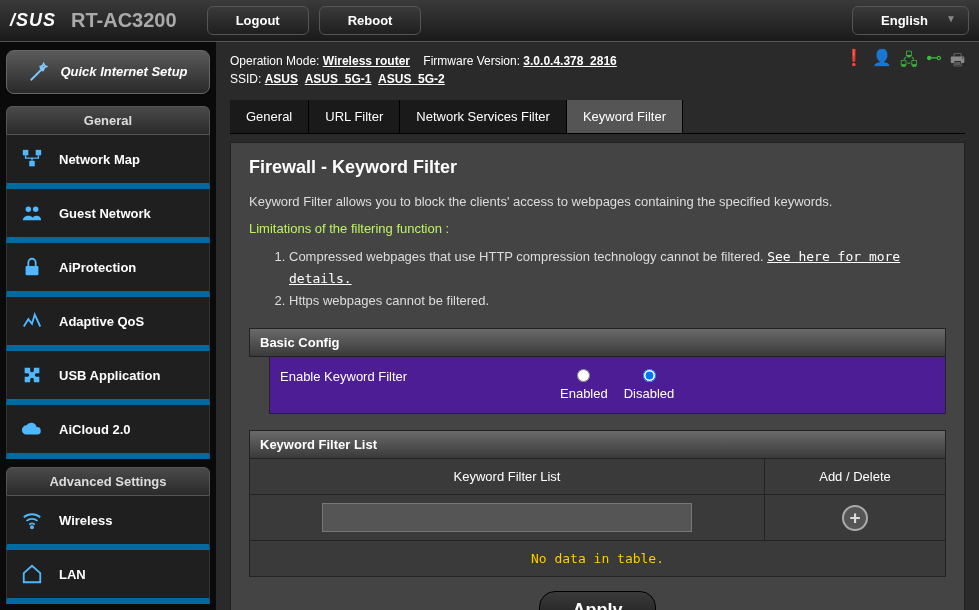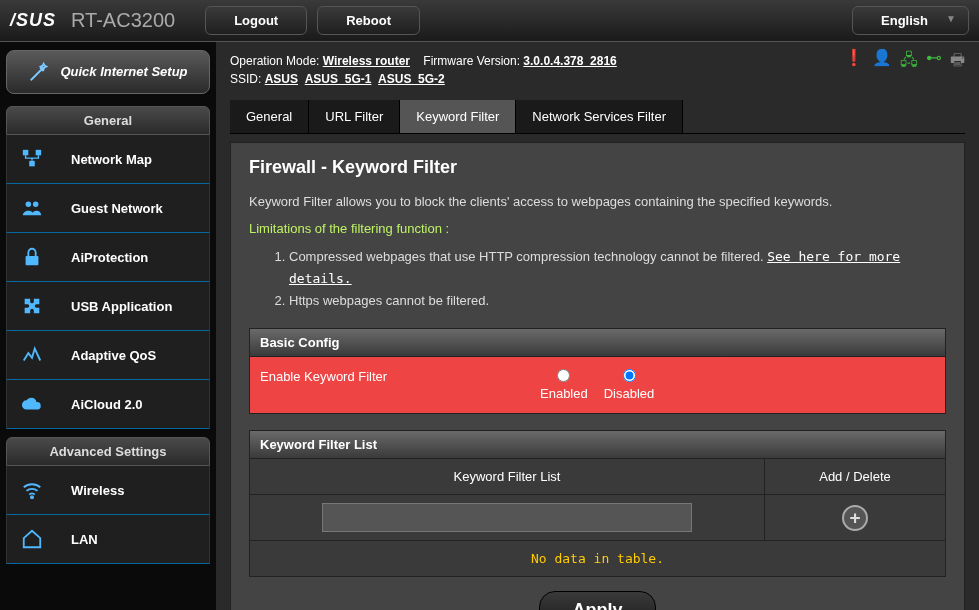--- a/index.html
+++ b/index.html
@@ -23,21 +23,21 @@
       color: #fff;
       font-size: 18px;
       font-weight: bold;
       font-style: italic;
       letter-spacing: 1px;
       margin-right: 15px;
     }
     .model {
       color: #aaa;
       font-size: 20px;
-      font-weight: normal;
+      font-weight: bold;
       margin-right: 25px;
     }
     .top-btn {
       background: linear-gradient(180deg, #3a3a3a, #1f1f1f);
       border: 1px solid #555;
       border-radius: 6px;
       color: #fff;
       font-weight: bold;
       padding: 6px 28px;
       margin: 0 5px;
@@ -104,25 +104,25 @@
       font-weight: bold;
       font-size: 13px;
       color: #ddd;
       text-align: center;
       margin-top: 8px;
     }
     .menu-item {
       background: #1f1f1f;
       border-left: 1px solid #333;
       border-right: 1px solid #333;
-      border-bottom: 1px solid #0369a1;
+      border-bottom: 6px solid #0369a1;
       padding: 13px 12px;
       display: flex;
       align-items: center;
-      gap: 26px;
+      gap: 14px;
       cursor: pointer;
       font-size: 13px;
       font-weight: bold;
       color: #fff;
     }
     .menu-icon {
       width: 26px;
       height: 22px;
       display: flex;
       align-items: center;
@@ -204,27 +204,28 @@
     .config-header {
       background: linear-gradient(180deg, #6a6a6a, #3a3a3a);
       border: 1px solid #222;
       padding: 6px 10px;
       font-weight: bold;
       font-size: 13px;
       color: #fff;
       margin-top: 16px;
     }
     .config-row {
-      background: #ef4444;
+      background: #4c1d95;
       border: 1px solid #222;
       border-top: none;
       display: flex;
       padding: 12px 10px;
       font-size: 13px;
       color: #fff;
+      margin-left: 20px;
     }
     .config-label { width: 280px; }
     .config-value { display: flex; gap: 16px; align-items: center; }
     .radio-wrap { display: flex; align-items: center; gap: 4px; flex-direction: column; }
     .table-header-row {
       background: #3a3a3a;
       border: 1px solid #222;
       border-top: none;
       display: flex;
       text-align: center;
@@ -349,33 +350,33 @@
       <span class="menu-icon">
           <svg viewBox="0 0 24 24" fill="#4fb8ff">
             <rect x="5" y="11" width="14" height="10" rx="1"></rect>
             <path fill="none" stroke="#4fb8ff" stroke-width="2" d="M8 11V7a4 4 0 018 0v4"></path>
           </svg>
         </span>
       <span>AiProtection</span>
     </div>
     <div class="menu-item">
       <span class="menu-icon">
+          <svg viewBox="0 0 24 24" fill="none" stroke="#4fb8ff" stroke-width="2">
+            <path d="M3 18l5-8 4 5 3-10 6 13"></path>
+          </svg>
+        </span>
+      <span>Adaptive QoS</span>
+    </div>
+    <div class="menu-item">
+      <span class="menu-icon">
           <svg viewBox="0 0 24 24" fill="#4fb8ff">
             <path d="M4 4h6v3a2 2 0 104 0V4h6v6h-3a2 2 0 100 4h3v6h-6v-3a2 2 0 10-4 0v3H4v-6h3a2 2 0 100-4H4z"></path>
           </svg>
         </span>
       <span>USB Application</span>
-    </div>
-    <div class="menu-item">
-      <span class="menu-icon">
-          <svg viewBox="0 0 24 24" fill="none" stroke="#4fb8ff" stroke-width="2">
-            <path d="M3 18l5-8 4 5 3-10 6 13"></path>
-          </svg>
-        </span>
-      <span>Adaptive QoS</span>
     </div>
     <div class="menu-item">
       <span class="menu-icon">
           <svg viewBox="0 0 24 24" fill="#4fb8ff">
             <path d="M6 18a5 5 0 010-10 6 6 0 0111 2 4 4 0 011 8z"></path>
           </svg>
         </span>
       <span>AiCloud 2.0</span>
     </div>
 
@@ -414,22 +415,22 @@
     <div class="info-bar">
       <span>SSID: </span>
       <a href="#">ASUS</a>&nbsp;
       <a href="#">ASUS_5G-1</a>&nbsp;
       <a href="#">ASUS_5G-2</a>
     </div>
 
     <div class="tabs">
       <div class="tab">General</div>
       <div class="tab">URL Filter</div>
+      <div class="tab">Network Services Filter</div>
       <div class="tab active">Keyword Filter</div>
-      <div class="tab">Network Services Filter</div>
     </div>
 
     <div class="content-panel">
       <div class="panel-title">Firewall - Keyword Filter</div>
       <div class="desc">Keyword Filter allows you to block the clients' access to webpages containing the specified keywords.</div>
       <div class="limitations">Limitations of the filtering function :</div>
       <ol class="limit-list">
         <li><span>Compressed webpages that use HTTP compression technology cannot be filtered. </span><a href="#">See here for more details.</a></li>
         <li>Https webpages cannot be filtered.</li>
       </ol>

